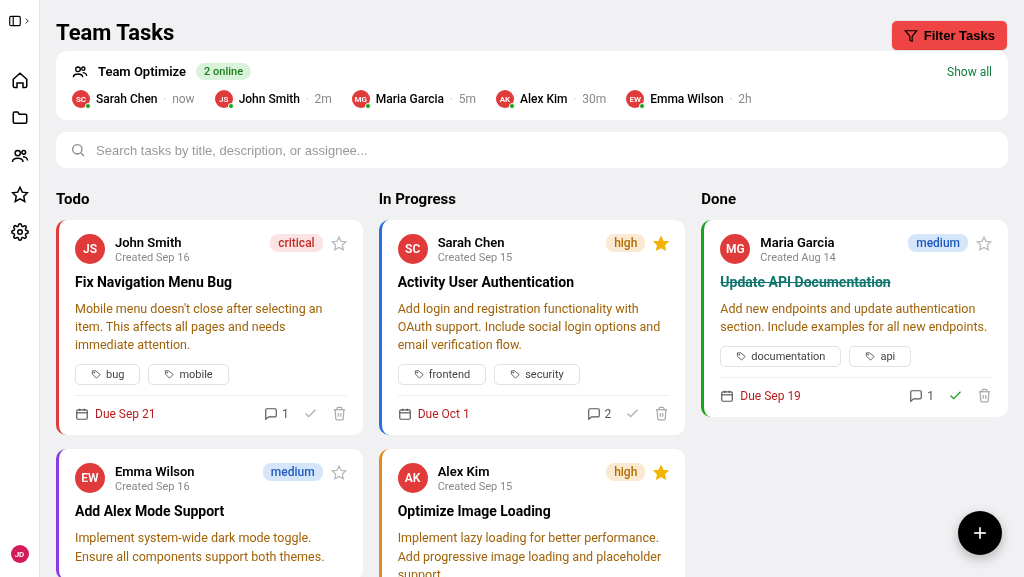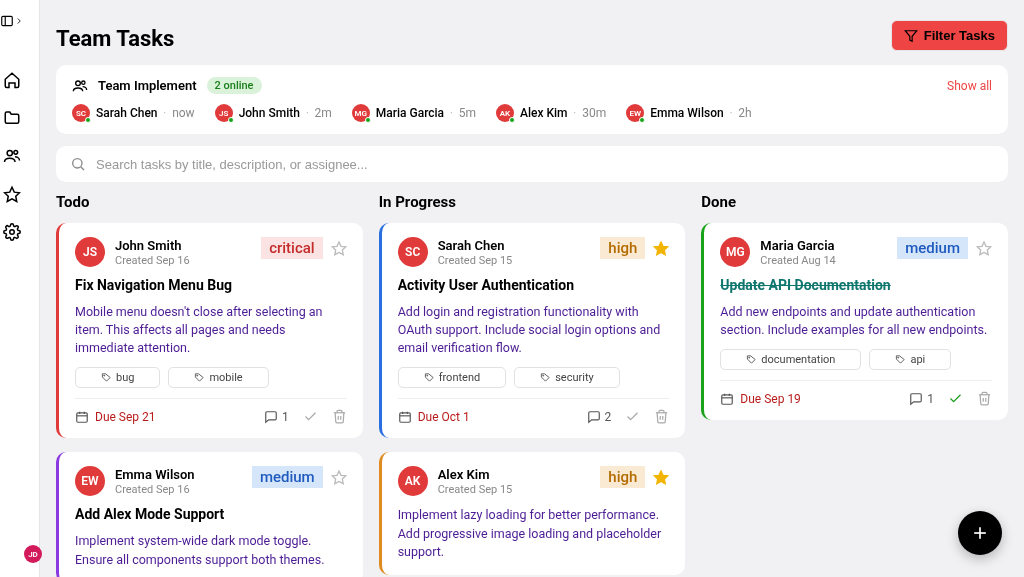--- a/index.html
+++ b/index.html
@@ -1,70 +1,70 @@
 <!DOCTYPE html>
 <html><head>
 <meta charset="utf-8">
 <style>
 * { margin: 0; padding: 0; box-sizing: border-box; }
 body { font-family: -apple-system, BlinkMacSystemFont, "Segoe UI", Roboto, Helvetica, Arial, sans-serif; background: #f1f1f3; color: #000; font-size: 14px; width: 1024px; height: 577px; overflow: hidden; }
 .app { display: flex; height: 100%; }
-.sidebar-rail { width: 40px; background: #fff; display: flex; flex-direction: row; border-right: 1px solid #e5e5e8; flex-shrink: 0; }
+.sidebar-rail { width: 40px; background: #fff; display: flex; flex-direction: column; border-right: 1px solid #e5e5e8; flex-shrink: 0; }
 .rail-top { display: flex; flex-direction: column; align-items: center; gap: 18px; padding-top: 14px; }
 .rail-bottom { margin-top: auto; display: flex; justify-content: center; padding-bottom: 14px; }
 .rail-icon { width: 20px; height: 20px; display: flex; align-items: center; justify-content: center; color: #000; cursor: pointer; }
 .rail-icon svg { width: 18px; height: 18px; stroke: #000; stroke-width: 2; fill: none; }
 .rail-toggle { display: flex; align-items: center; gap: 0px; color: #333; }
 .rail-toggle svg { width: 14px; height: 14px; stroke: #000; stroke-width: 2; fill: none; }
 .rail-avatar { width: 18px; height: 18px; border-radius: 50%; background: #d31a5b; color: #fff; display: flex; align-items: center; justify-content: center; font-size: 8px; font-weight: 600; }
 .main { flex: 1; overflow-y: auto; padding: 20px 16px 40px 16px; }
-.header { display: flex; justify-content: space-between; align-items: flex-end; margin-bottom: 14px; }
+.header { display: flex; justify-content: space-between; align-items: flex-start; }
 .header h1 { font-size: 22px; font-weight: 700; }
 .filter-btn { display: flex; align-items: center; gap: 6px; background: #ef4444; border: 1px solid #e5e5e8; border-radius: 6px; padding: 7px 12px; font-size: 13px; font-weight: 700; cursor: pointer; }
 .filter-btn svg { width: 14px; height: 14px; stroke: #000; stroke-width: 2; fill: none; }
 .activity-panel { background: #fff; border-radius: 10px; padding: 12px 16px; margin-bottom: 12px; }
 .activity-head { display: flex; align-items: center; justify-content: space-between; margin-bottom: 10px; }
 .activity-left { display: flex; align-items: center; gap: 10px; }
 .activity-left svg { width: 16px; height: 16px; stroke: #000; stroke-width: 2; fill: none; }
 .activity-title { font-size: 13px; font-weight: 600; }
 .online-badge { background: #d9f2d9; color: #1a7f1a; border-radius: 10px; padding: 2px 8px; font-size: 11px; font-weight: 500; }
-.show-all { font-size: 12px; color: #ef4444; cursor: pointer; }
+.show-all { font-size: 12px; color: #15803d; cursor: pointer; }
 .activity-row { display: flex; align-items: center; gap: 20px; flex-wrap: wrap; }
 .activity-item { display: flex; align-items: center; gap: 6px; font-size: 12px; }
 .act-avatar { width: 18px; height: 18px; border-radius: 50%; display: flex; align-items: center; justify-content: center; color: #fff; font-size: 8px; font-weight: 600; position: relative; }
 .act-dot { width: 6px; height: 6px; border-radius: 50%; background: #17a317; border: 1.5px solid #fff; position: absolute; bottom: -1px; right: -1px; }
 .act-name { font-weight: 500; color: #000; }
 .act-sep { color: #aaa; font-size: 10px; }
 .act-ago { color: #888; }
-.search-bar { background: #fff; border-radius: 10px; padding: 10px 14px; display: flex; align-items: center; gap: 10px; margin-bottom: 11px; }
+.search-bar { background: #fff; border-radius: 10px; padding: 10px 14px; display: flex; align-items: center; gap: 10px; margin-bottom: 22px; }
 .search-bar svg { width: 16px; height: 16px; stroke: #888; stroke-width: 2; fill: none; }
 .search-bar input { border: none; outline: none; flex: 1; font-size: 13px; background: transparent; }
 .search-bar input::placeholder { color: #999; }
 .columns { display: flex; gap: 16px; }
 .column { flex: 1; min-width: 0; }
 .column-title { font-size: 15px; font-weight: 700; margin-bottom: 12px; }
 .card { background: #fff; border-radius: 10px; border-left: 3px solid transparent; padding: 14px 16px; margin-bottom: 14px; display: flex; flex-direction: column; gap: 10px; }
 .card-head { display: flex; align-items: flex-start; justify-content: space-between; }
 .card-user { display: flex; align-items: center; gap: 10px; }
 .card-avatar { width: 30px; height: 30px; border-radius: 50%; display: flex; align-items: center; justify-content: center; color: #fff; font-size: 12px; font-weight: 600; flex-shrink: 0; }
 .card-user-name { font-size: 13px; font-weight: 600; }
 .card-created { font-size: 11px; color: #888; margin-top: 1px; }
 .card-head-right { display: flex; align-items: center; gap: 8px; }
-.priority-badge { font-size: 15px; font-weight: 500; padding: 2px 8px; border-radius: 0; }
+.priority-badge { font-size: 12px; font-weight: 500; padding: 2px 8px; border-radius: 8px; }
 .priority-critical { background: #fbe3e3; color: #c42b2b; }
 .priority-high { background: #fbead3; color: #b36b00; }
 .priority-medium { background: #d6e6fa; color: #1f5bbf; }
 .star-icon { width: 16px; height: 16px; }
 .star-icon.filled svg { fill: #f2b400; stroke: #f2b400; }
 .star-icon.empty svg { fill: none; stroke: #bbb; }
 .card-title { font-size: 14px; font-weight: 700; }
 .card-title.done { text-decoration: line-through; color: #0f766e; }
-.card-desc { font-size: 12.5px; color: #4c1d95; line-height: 1.45; }
+.card-desc { font-size: 12.5px; color: #a16207; line-height: 1.45; }
 .card-tags { display: flex; gap: 8px; flex-wrap: wrap; }
-.tag { display: flex; align-items: center; gap: 4px; border: 1px solid #e1e1e6; border-radius: 5px; padding: 3px 25px; font-size: 11px; color: #444; background: #fff; }
+.tag { display: flex; align-items: center; gap: 4px; border: 1px solid #e1e1e6; border-radius: 5px; padding: 3px 15px; font-size: 11px; color: #444; background: #fff; }
 .tag svg { width: 11px; height: 11px; stroke: #555; stroke-width: 2; fill: none; }
 .card-foot { display: flex; justify-content: space-between; align-items: center; border-top: 1px solid #efeff2; padding-top: 10px; }
 .card-due { display: flex; align-items: center; gap: 6px; font-size: 12px; color: #b91c1c; }
 .card-due svg { width: 14px; height: 14px; stroke: #555; stroke-width: 2; fill: none; }
 .card-actions { display: flex; align-items: center; gap: 14px; }
 .card-comments { display: flex; align-items: center; gap: 4px; font-size: 12px; color: #555; }
 .card-comments svg { width: 14px; height: 14px; stroke: #555; stroke-width: 2; fill: none; }
 .foot-icon { width: 15px; height: 15px; display: flex; }
 .foot-icon svg { width: 15px; height: 15px; stroke: #aaa; stroke-width: 2; fill: none; }
 .foot-icon.green svg { stroke: #1a9c1a; }
@@ -136,21 +136,21 @@
 
     <div class="activity-panel">
       <div class="activity-head">
         <div class="activity-left">
           <svg viewBox="0 0 24 24">
               <circle cx="9" cy="8" r="3.5"></circle>
               <path d="M2 20c0-3 3-5 7-5s7 2 7 5"></path>
               <circle cx="17" cy="7" r="2.5"></circle>
               <path d="M16 13c3 0 6 2 6 5"></path>
             </svg>
-          <span class="activity-title">Team Implement</span>
+          <span class="activity-title">Team Optimize</span>
           <span class="online-badge">2 online</span>
         </div>
         <span class="show-all">Show all</span>
       </div>
       <div class="activity-row" id="activity-row">
           <div class="activity-item">
             <span class="act-avatar" style="background:#e03a3a">SC<span class="act-dot"></span></span>
             <span class="act-name">Sarah Chen</span>
             <span class="act-sep">·</span>
             <span class="act-ago">now</span>
@@ -338,20 +338,21 @@
           <div class="card-created">Created Sep 15</div>
         </div>
       </div>
       <div class="card-head-right">
         <span class="priority-badge priority-high">high</span>
         <span class="star-icon filled"><svg viewBox="0 0 24 24" stroke-width="2">
                       <polygon points="12 3 15 9.5 22 10.3 17 15 18.3 22 12 18.6 5.7 22 7 15 2 10.3 9 9.5"></polygon>
                     </svg></span>
       </div>
     </div>
+    <div class="card-title ">Optimize Image Loading</div>
     <div class="card-desc">Implement lazy loading for better performance. Add progressive image loading and placeholder support.</div>
 
     </div>
           </div>
       </div>
       <div class="column">
         <div class="column-title">Done</div>
         <div id="col-done">
             <div class="card" style="border-left-color: rgb(26, 163, 26);">
     <div class="card-head">

